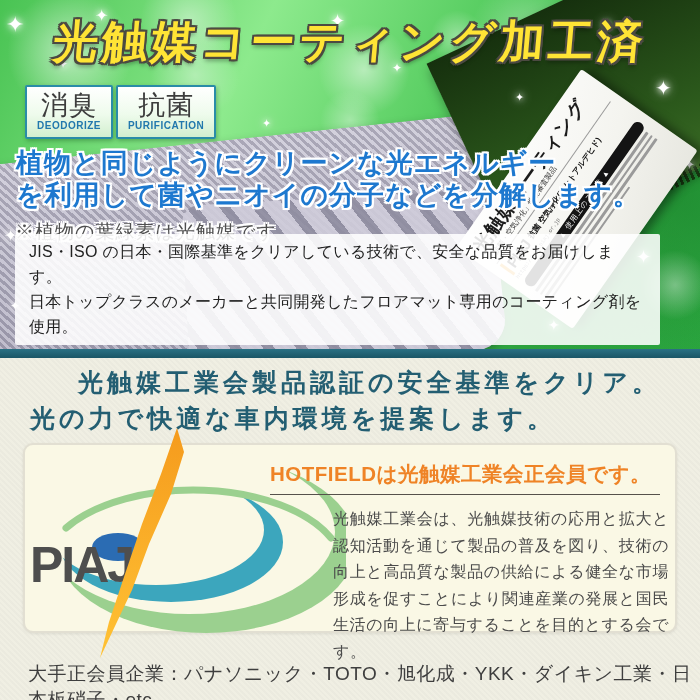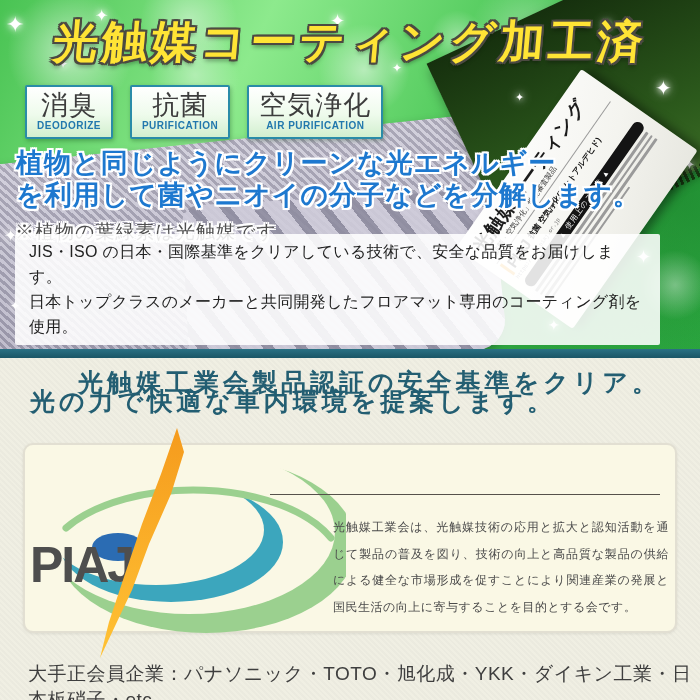--- a/index.html
+++ b/index.html
@@ -42,21 +42,21 @@
     box-shadow:0 6px 12px rgba(0,0,0,.35);}
   .mat-green::after{content:"";position:absolute;left:0;bottom:-8px;width:100%;height:12px;
     background:repeating-linear-gradient(90deg, rgba(20,45,12,.9) 0 3px, rgba(20,45,12,0) 3px 6px);}
 
   .title{position:absolute;left:0;top:12px;width:700px;margin:0;text-align:center;z-index:5;
     font-family:"Liberation Serif",serif;font-weight:700;font-size:45px;letter-spacing:4px;
     color:#ffe435;transform:skewX(-5deg);
     text-shadow:-2px 0 #4c4a42,2px 0 #4c4a42,0 -2px #4c4a42,0 2px #4c4a42,
       -2px -2px #4c4a42,2px 2px #4c4a42,-2px 2px #4c4a42,2px -2px #4c4a42,0 4px 4px rgba(0,0,0,.35);}
 
-  .features{position:absolute;left:25px;top:85px;display:flex;gap:17px;z-index:5;}
+  .features{position:absolute;left:25px;top:85px;display:flex;gap:3px;z-index:5;}
   .feat{border:2px solid #2a8ca8;border-radius:2px;padding:3px 10px 5px;text-align:center;
     background:linear-gradient(180deg,#ffffff 0%,#eefbec 55%,#d2efcf 100%);
     box-shadow:1px 2px 4px rgba(0,50,10,.3);}
   .feat-jp{font-size:27px;line-height:30px;color:#3d3d3d;font-weight:500;letter-spacing:1px;}
   .feat-en{font-size:10px;line-height:12px;font-weight:700;color:#2278ad;letter-spacing:.5px;}
 
   .lead{position:absolute;left:16px;top:147px;z-index:5;
     font-size:27px;line-height:32px;font-weight:700;color:#1d78cf;letter-spacing:1px;
     text-shadow:-2px 0 #fff,2px 0 #fff,0 -2px #fff,0 2px #fff,
       -2px -2px #fff,2px 2px #fff,-2px 2px #fff,2px -2px #fff;}
@@ -87,36 +87,36 @@
     font-size:16px;line-height:25px;font-weight:500;color:#222;letter-spacing:.3px;}
 
   .divider{width:700px;height:9px;background:linear-gradient(180deg,#2a7184,#1b5666);}
 
   
   .lower{position:relative;width:700px;height:342px;
     background-color:#f0efe3;
     background-image:repeating-linear-gradient(45deg, rgba(0,0,0,.02) 0 2px, rgba(255,255,255,0) 2px 4px);}
   .h2a,.h2b{position:absolute;left:30px;margin:0;font-family:"Liberation Serif",serif;
     font-size:25px;font-weight:700;letter-spacing:4px;color:#235e72;}
-  .h2a{top:8px;margin-left:48px;}  .h2b{top:27px;text-align:right;}
+  .h2a{top:8px;margin-left:48px;}  .h2b{top:44px;text-align:right;}
 
   .member-box{position:absolute;left:23px;top:85px;width:654px;height:190px;z-index:1;
     background:#faf8e5;border:2px solid #e2dfd2;border-radius:10px;box-sizing:border-box;
     box-shadow:0 1px 3px rgba(0,0,0,.08);}
   .logo-arcs{position:absolute;left:26px;top:92px;z-index:2;}
   .piaj-word{position:absolute;left:30px;top:182px;z-index:3;
     font-size:50px;font-weight:800;letter-spacing:-2px;color:#4e4e4e;line-height:1;}
   .bolt{position:absolute;left:85px;top:68px;z-index:4;}
 
   .member-heading{position:absolute;left:270px;top:102px;z-index:3;
     font-size:20.5px;font-weight:700;color:#ef8326;letter-spacing:.5px;}
   .member-divider{position:absolute;left:270px;top:136px;width:390px;height:1px;
     background:#55514b;z-index:3;}
-  .member-body{position:absolute;left:333px;top:156px;width:336px;z-index:3;
-    font-size:12px;line-height:26.5px;color:#4b4b4b;text-align:justify;letter-spacing:.5px;}
+  .member-body{position:absolute;left:333px;top:148px;width:336px;z-index:3;
+    font-size:16px;line-height:26.5px;color:#4b4b4b;text-align:justify;letter-spacing:.5px;}
   .assoc-footer{position:absolute;left:28px;top:303px;z-index:3;
     font-size:19px;color:#3e3e3e;letter-spacing:.5px;}
 </style>
 </head>
 <body>
 
 <div class="page">
 
   <section class="photo">
     <div class="bokeh b1"></div>
@@ -152,24 +152,20 @@
 
     <div class="features">
       <div class="feat">
         <div class="feat-jp">消臭</div>
         <div class="feat-en">DEODORIZE</div>
       </div>
       <div class="feat">
         <div class="feat-jp">抗菌</div>
         <div class="feat-en">PURIFICATION</div>
       </div>
-      <div class="feat">
-        <div class="feat-jp">空気浄化</div>
-        <div class="feat-en">AIR PURIFICATION</div>
-      </div>
     </div>
 
     <div class="lead">
       <div>植物と同じようにクリーンな光エネルギー</div>
       <div>を利用して菌やニオイの分子などを分解します。</div>
     </div>
     <div class="note">※植物の葉緑素は光触媒です</div>
 
     <div class="cert-card">
       <div class="cc-title">光触媒コーティング</div>
@@ -219,18 +215,19 @@
     <svg class="bolt" width="120" height="235" viewBox="0 0 120 235">
       <defs>
         <linearGradient id="bg1" x1="0" y1="0" x2="0" y2="1">
           <stop offset="0" stop-color="#f59b1d"></stop>
           <stop offset="1" stop-color="#ffc234"></stop>
         </linearGradient>
       </defs>
       <polygon fill="url(#bg1)" points="92,2 99,26 86,68 64,118 47,164 15,232 24,196 40,148 57,98 76,48"></polygon>
     </svg>
 
+    <div class="member-heading">HOTFIELDは光触媒工業会正会員です。</div>
     <div class="member-divider"></div>
     <div class="member-body">光触媒工業会は、光触媒技術の応用と拡大と認知活動を通じて製品の普及を図り、技術の向上と高品質な製品の供給による健全な市場形成を促すことにより関連産業の発展と国民生活の向上に寄与することを目的とする会です。</div>
 
     <div class="assoc-footer">大手正会員企業：パナソニック・TOTO・旭化成・YKK・ダイキン工業・日本板硝子・etc</div>
   </section>
 </div>
 
 </body></html>

